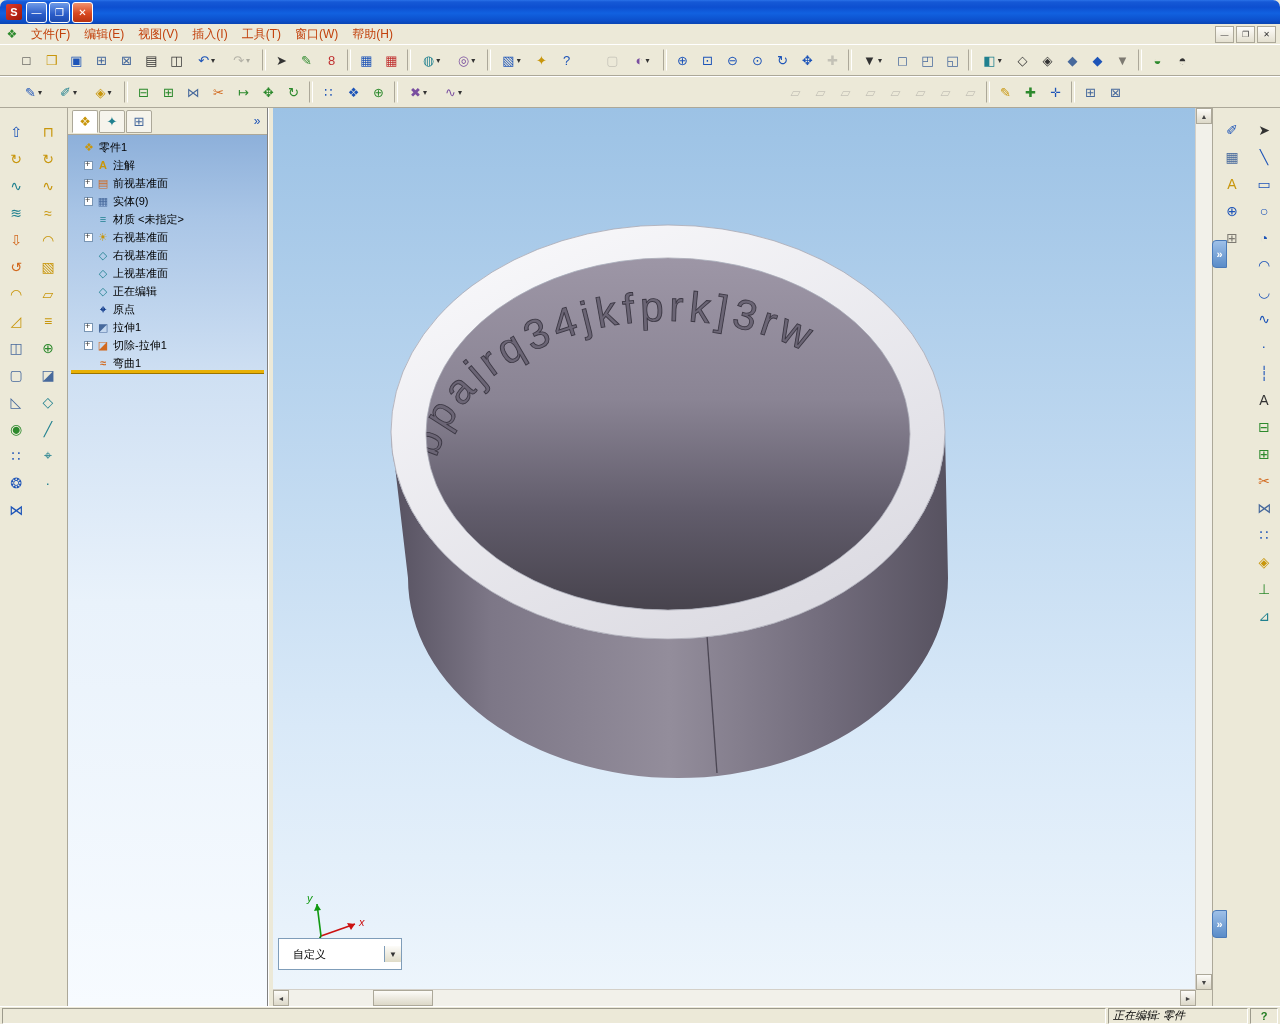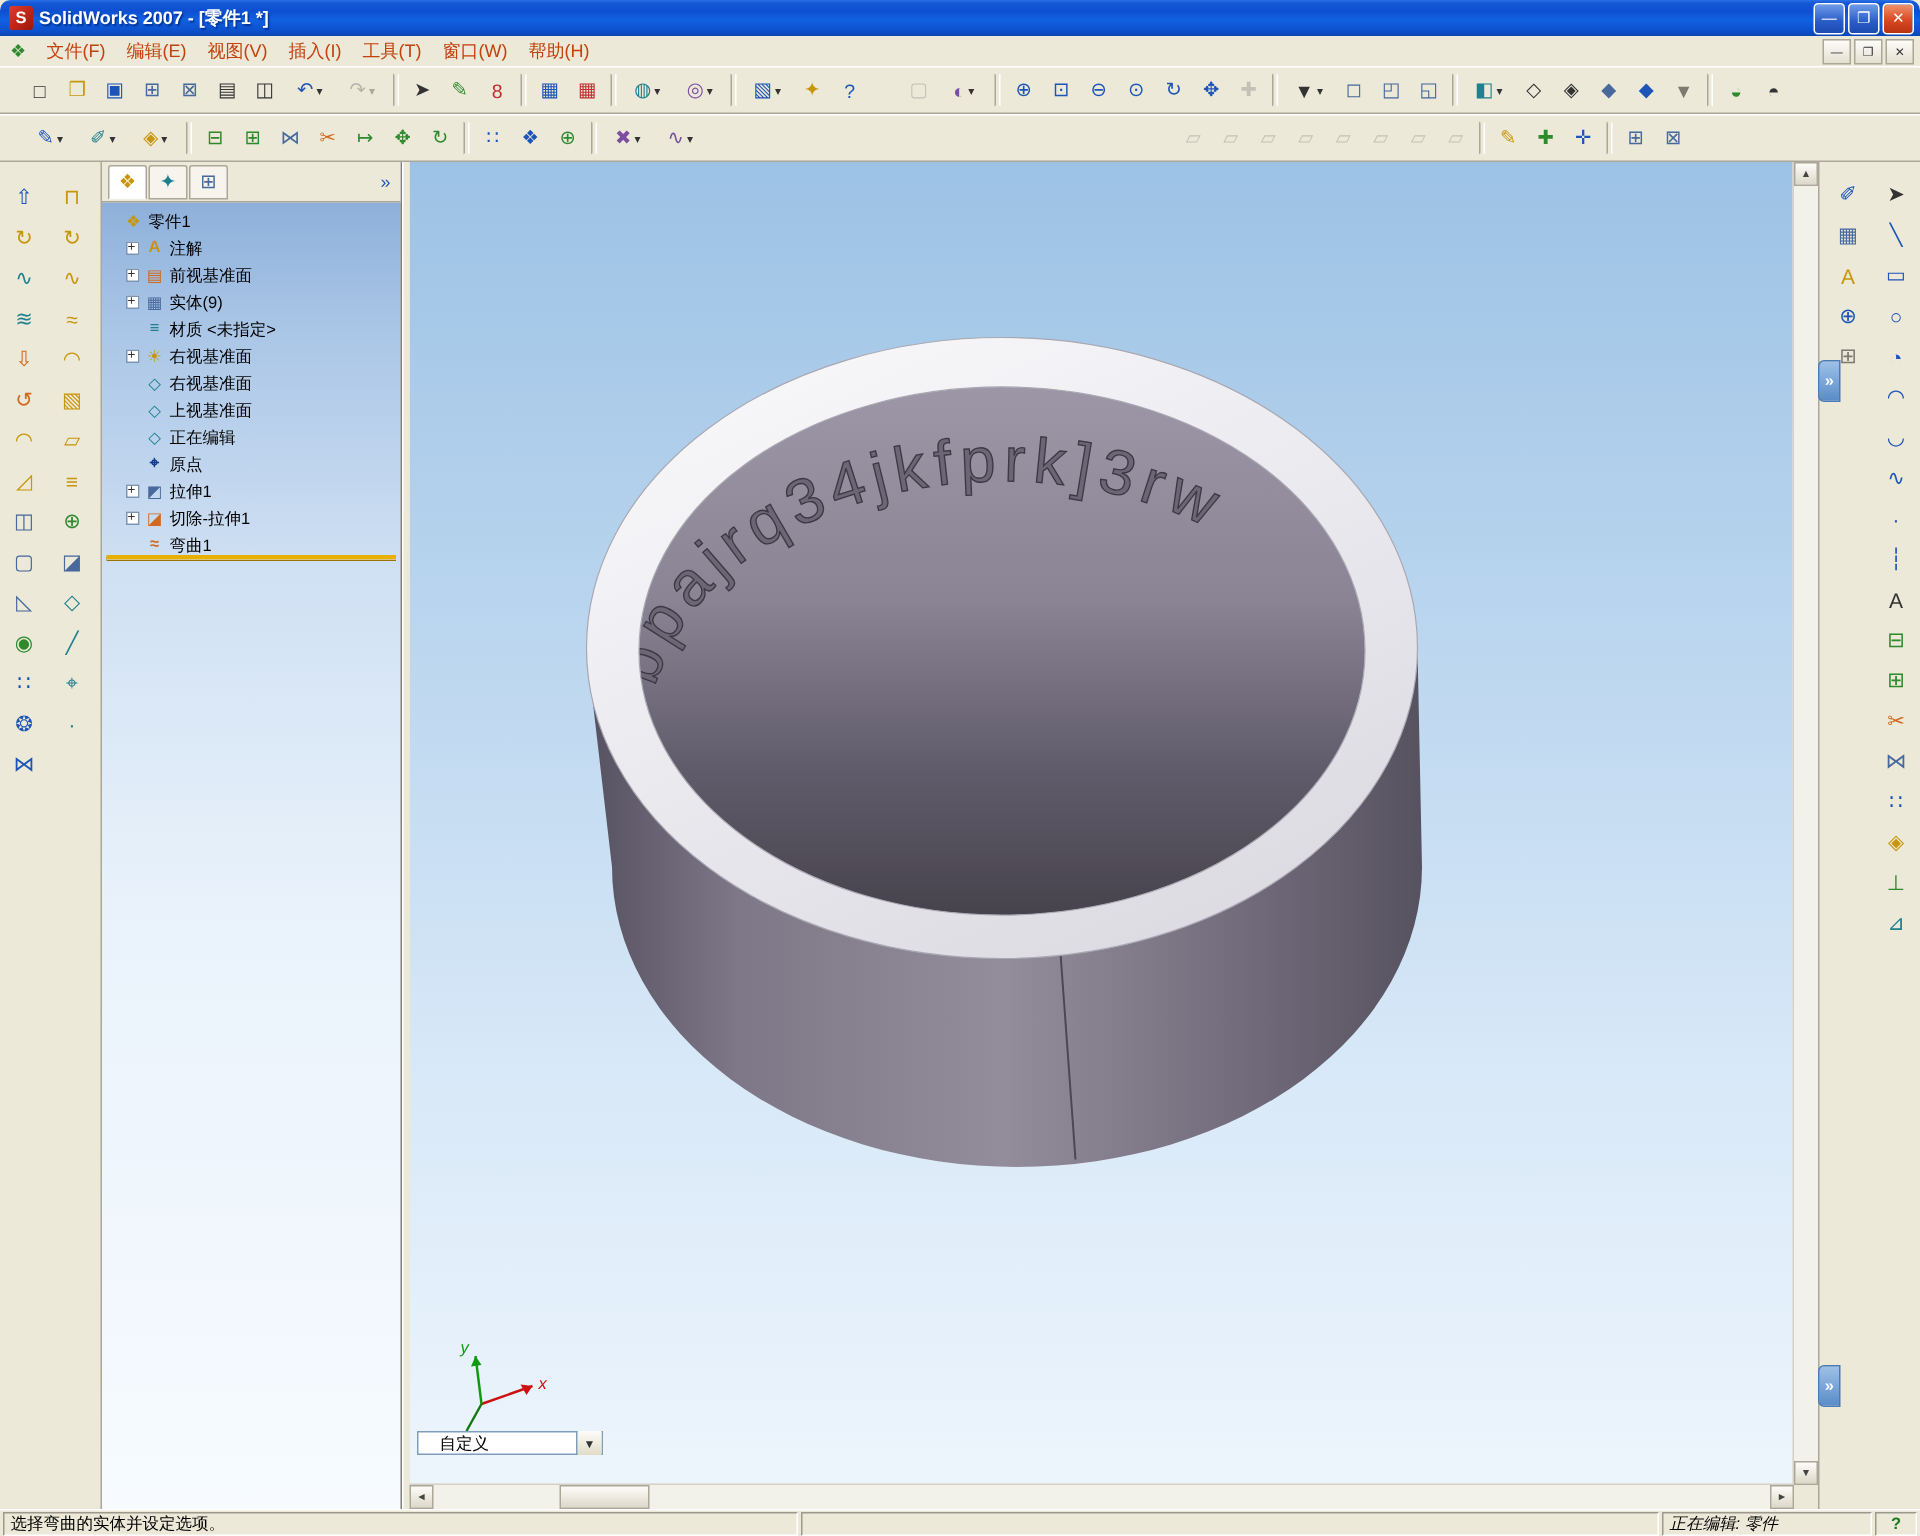--- a/index.html
+++ b/index.html
@@ -90,21 +90,21 @@
     box-shadow:0 1px 0 #9a7400;cursor:row-resize;}
 
   .splitter{position:absolute;left:268px;width:5px;top:0;bottom:0;background:#ece9d8;
     border-left:1px solid #fff;border-right:1px solid #aca899;cursor:col-resize;}
 
   
   .viewport{position:absolute;left:273px;right:68px;top:0;bottom:0;}
   .canvas{position:absolute;left:0;top:0;right:16px;bottom:16px;overflow:hidden;}
   .canvas svg{display:block;width:100%;height:100%;}
 
-  .viewcombo{position:absolute;left:5px;bottom:20px;width:124px;height:16px;background:#fff;
+  .viewcombo{position:absolute;left:5px;bottom:20px;width:124px;height:32px;background:#fff;
     border:1px solid #7f9db9;display:flex;align-items:center;font-size:11px;box-sizing:border-box;gap:16px;}
   .viewcombo .val{flex:1;padding-left:14px;}
   .cbtn{width:16px;height:16px;background:linear-gradient(#fdfcf9,#e0dcc8);border-left:1px solid #7f9db9;
     display:flex;align-items:center;justify-content:center;font-size:8px;color:#333;}
 
   
   .vscroll{position:absolute;right:0;top:0;bottom:16px;width:16px;background:#f2f1ea;
     border-left:1px solid #d4d0c8;}
   .hscroll{position:absolute;left:0;right:16px;bottom:0;height:16px;background:#f2f1ea;
     border-top:1px solid #d4d0c8;}
@@ -134,21 +134,20 @@
   .sf-msg{width:520px;} .sf-fill{flex:1;} .sf-edit{width:130px;font-style:italic;}
   .sf-help{width:18px;justify-content:center;color:#1d7a1d;font-weight:bold;}
 </style>
 </head>
 <body>
 
 <div class="app" data-name="solidworks-window">
 
   <div class="titlebar" data-name="title-bar">
     <span class="appicon" data-name="solidworks-logo-icon">S</span>
-    <span class="wtitle" data-name="window-title">SolidWorks 2007 - [零件1 *]</span>
     <div class="winbtns" data-name="window-controls">
 
     <span class="wbtn" data-name="minimize-button">
           <span>—</span>
         </span>
         <span class="wbtn" data-name="restore-button">
           <span>❐</span>
         </span>
         <span class="wbtn" data-name="close-button">
           <span>✕</span>
@@ -810,19 +809,18 @@
             <span class="g" data-tint="green">⊥</span>
           </span>
           <span class="sbi" data-name="display-relations-tool-icon">
             <span class="g" data-tint="teal">⊿</span>
           </span>
         </div>
     </div>
   </div>
 
   <div class="statusbar" data-name="status-bar">
-    <span class="sfield sf-msg" data-name="status-message">选择弯曲的实体并设定选项。</span>
     <span class="sfield sf-fill" data-name="status-spacer"></span>
     <span class="sfield sf-edit" data-name="editing-status">正在编辑: 零件</span>
     <span class="sfield sf-help" data-name="quick-tips-icon">?</span>
   </div>
 
 </div>
 
 </body></html>

